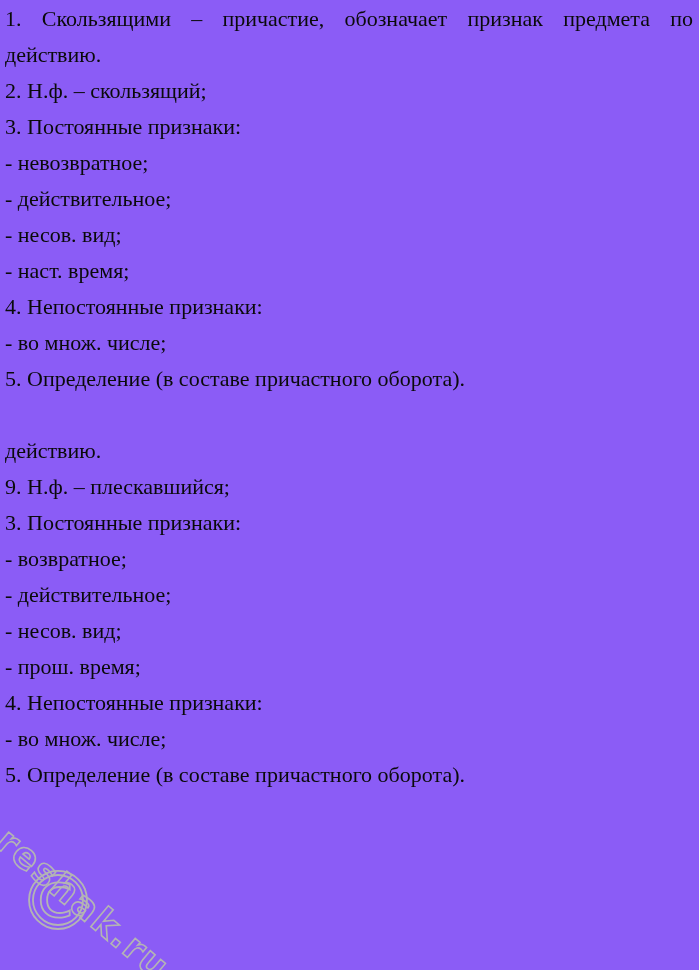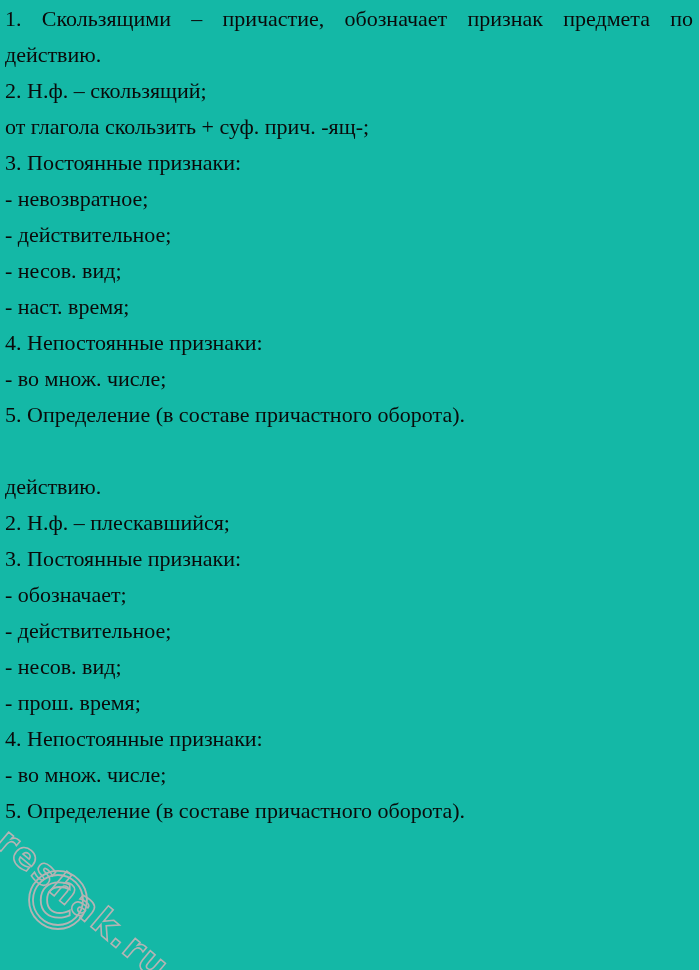--- a/index.html
+++ b/index.html
@@ -1,20 +1,20 @@
 <!DOCTYPE html>
 <html><head>
 <meta charset="utf-8">
 <style>
   html, body { margin: 0; padding: 0; background: #ffffff; }
   .page {
     position: relative;
     width: 699px;
     height: 970px;
-    background: #14b8a6;
+    background: #8b5cf6;
     overflow: hidden;
     font-family: "Liberation Serif", serif;
     color: #0a0a0a;
   }
   .content {
     padding: 7px 6px 0 5px;
   }
   .block { }
   .block + .block { margin-top: 49px; }
   .line {
@@ -62,35 +62,34 @@
 </style>
 </head>
 <body>
 
 <div class="page">
   <div class="content" id="blocks">
       <div class="block">
         <div class="line justify">1. Скользящими – причастие, обозначает признак предмета по</div>
         <div class="line">действию.</div>
         <div class="line">2. Н.ф. – скользящий;</div>
-        <div class="line">от глагола скользить + суф. прич. -ящ-;</div>
         <div class="line">3. Постоянные признаки:</div>
         <div class="line">- невозвратное;</div>
         <div class="line">- действительное;</div>
         <div class="line">- несов. вид;</div>
         <div class="line">- наст. время;</div>
         <div class="line">4. Непостоянные признаки:</div>
         <div class="line">- во множ. числе;</div>
         <div class="line">5. Определение (в составе причастного оборота).</div>
       </div>
       <div class="block">
         <div class="line">действию.</div>
-        <div class="line">2. Н.ф. – плескавшийся;</div>
+        <div class="line">9. Н.ф. – плескавшийся;</div>
         <div class="line">3. Постоянные признаки:</div>
-        <div class="line">- обозначает;</div>
+        <div class="line">- возвратное;</div>
         <div class="line">- действительное;</div>
         <div class="line">- несов. вид;</div>
         <div class="line">- прош. время;</div>
         <div class="line">4. Непостоянные признаки:</div>
         <div class="line">- во множ. числе;</div>
         <div class="line">5. Определение (в составе причастного оборота).</div>
       </div>
     </div>
   <div class="watermark">
     <span class="wm-text">reshak.ru</span>

